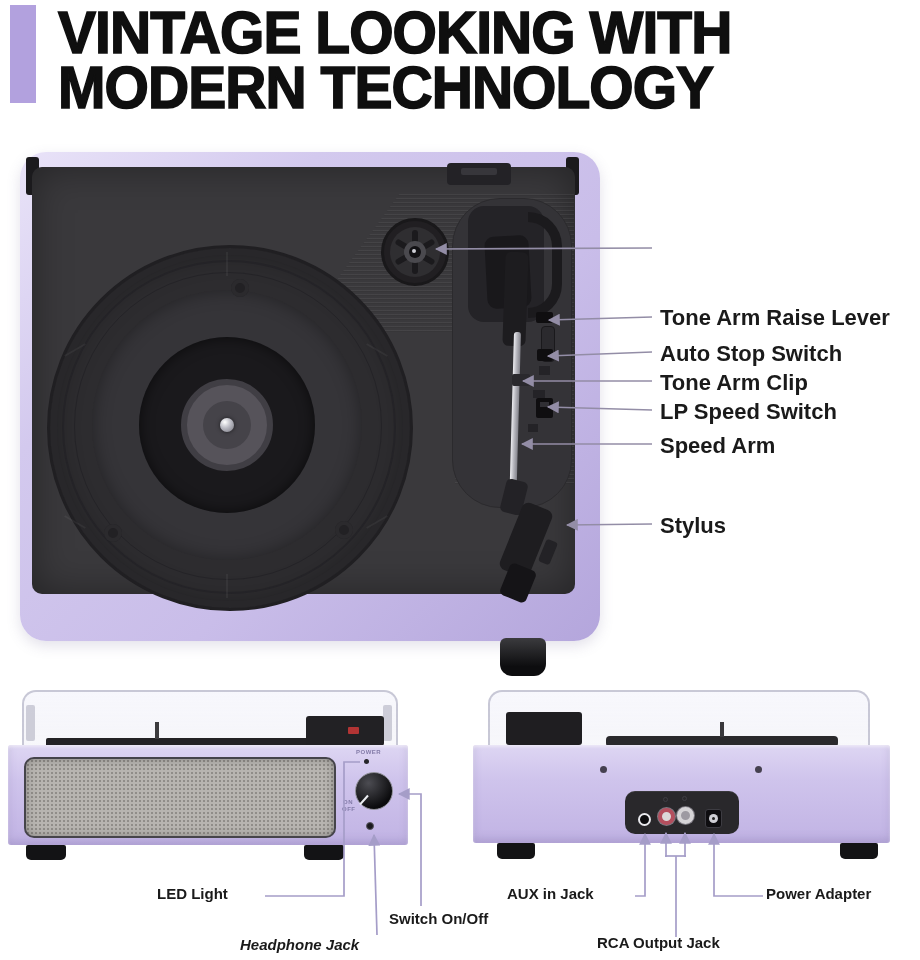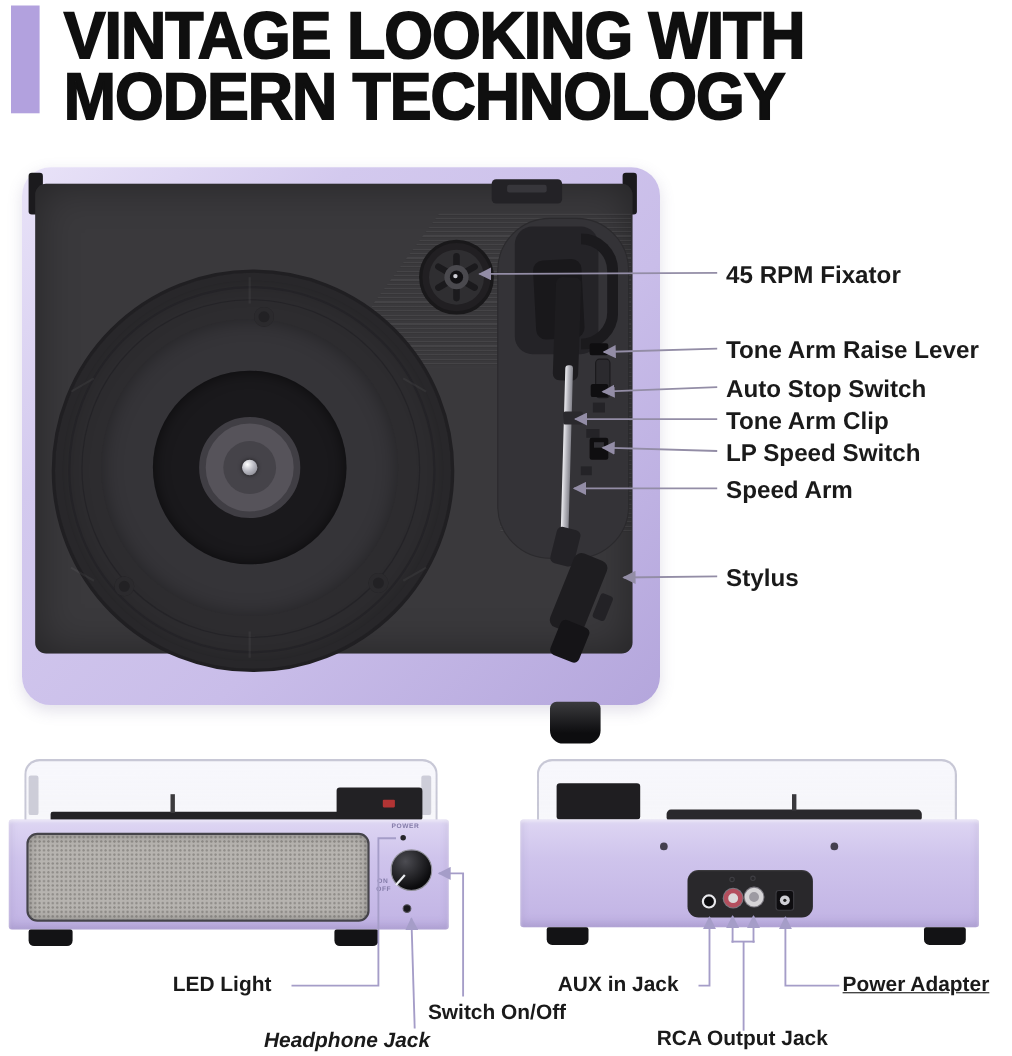--- a/index.html
+++ b/index.html
@@ -133,21 +133,21 @@
   .pwr-pin{left:709px;top:814px;width:9px;height:9px;border-radius:50%;background:#cfcfd5;}
   .pwr-pin-c{left:712px;top:817px;width:3px;height:3px;border-radius:50%;background:#222;}
   .panel-mark{width:5px;height:5px;border-radius:50%;border:1px solid #3f3e43;box-sizing:border-box;}
   .mark-1{left:663px;top:797px;} .mark-2{left:682px;top:796px;}
   .bv-foot-l{left:497px;top:843px;width:38px;height:16px;}
   .bv-foot-r{left:840px;top:843px;width:38px;height:16px;}
 
   
   .co-label{position:absolute;font-weight:700;color:#1a1a1a;white-space:nowrap;z-index:6;}
   .co-right{font-size:22px;left:660px;}
-  .co-bottom{font-size:19px;}
+  .co-bottom{font-size:15px;}
   svg.lines{position:absolute;left:0;top:0;z-index:5;pointer-events:none;}
 </style>
 </head>
 <body>
 
 <div id="canvas">
 
   <div class="abs accent-bar"></div>
   <div class="abs title-line title-1">VINTAGE LOOKING WITH</div>
   <div class="abs title-line title-2">MODERN TECHNOLOGY</div>
@@ -272,28 +272,27 @@
       <path d="M377,935 L374,835" marker-end="url(#arrBot)"></path>
       <path d="M635,896 L645,896 L645,834" marker-end="url(#arrBot)"></path>
       <path d="M665,856 L686,856"></path>
       <path d="M666,857 L666,833" marker-end="url(#arrBot)"></path>
       <path d="M685,857 L685,833" marker-end="url(#arrBot)"></path>
       <path d="M676,937 L676,856"></path>
       <path d="M763,896 L714,896 L714,834" marker-end="url(#arrBot)"></path>
     </g>
   </svg>
 
-  <div class="co-label co-right" style="top:237px;">45 RPM Fixator</div>
   <div class="co-label co-right" style="top:341px;">Auto Stop Switch</div>
   <div class="co-label co-right" style="top:305px;">Tone Arm Raise Lever</div>
   <div class="co-label co-right" style="top:399px;">LP Speed Switch</div>
   <div class="co-label co-right" style="top:370px;">Tone Arm Clip</div>
   <div class="co-label co-right" style="top:433px;">Speed Arm</div>
   <div class="co-label co-right" style="top:513px;">Stylus</div>
 
   <div class="co-label co-bottom" style="left:157px;top:885px;">LED Light</div>
   <div class="co-label co-bottom" style="left:389px;top:910px;">Switch On/Off</div>
   <div class="co-label co-bottom" style="left:240px;top:936px;font-style:italic;">Headphone Jack</div>
   <div class="co-label co-bottom" style="left:507px;top:885px;">AUX in Jack</div>
   <div class="co-label co-bottom" style="left:597px;top:934px;">RCA Output Jack</div>
-  <div class="co-label co-bottom" style="left:766px;top:885px;text-decoration:underline;">Power Adapter</div>
+  <div class="co-label co-bottom" style="left:766px;top:885px;">Power Adapter</div>
 
 </div>
 
 </body></html>

